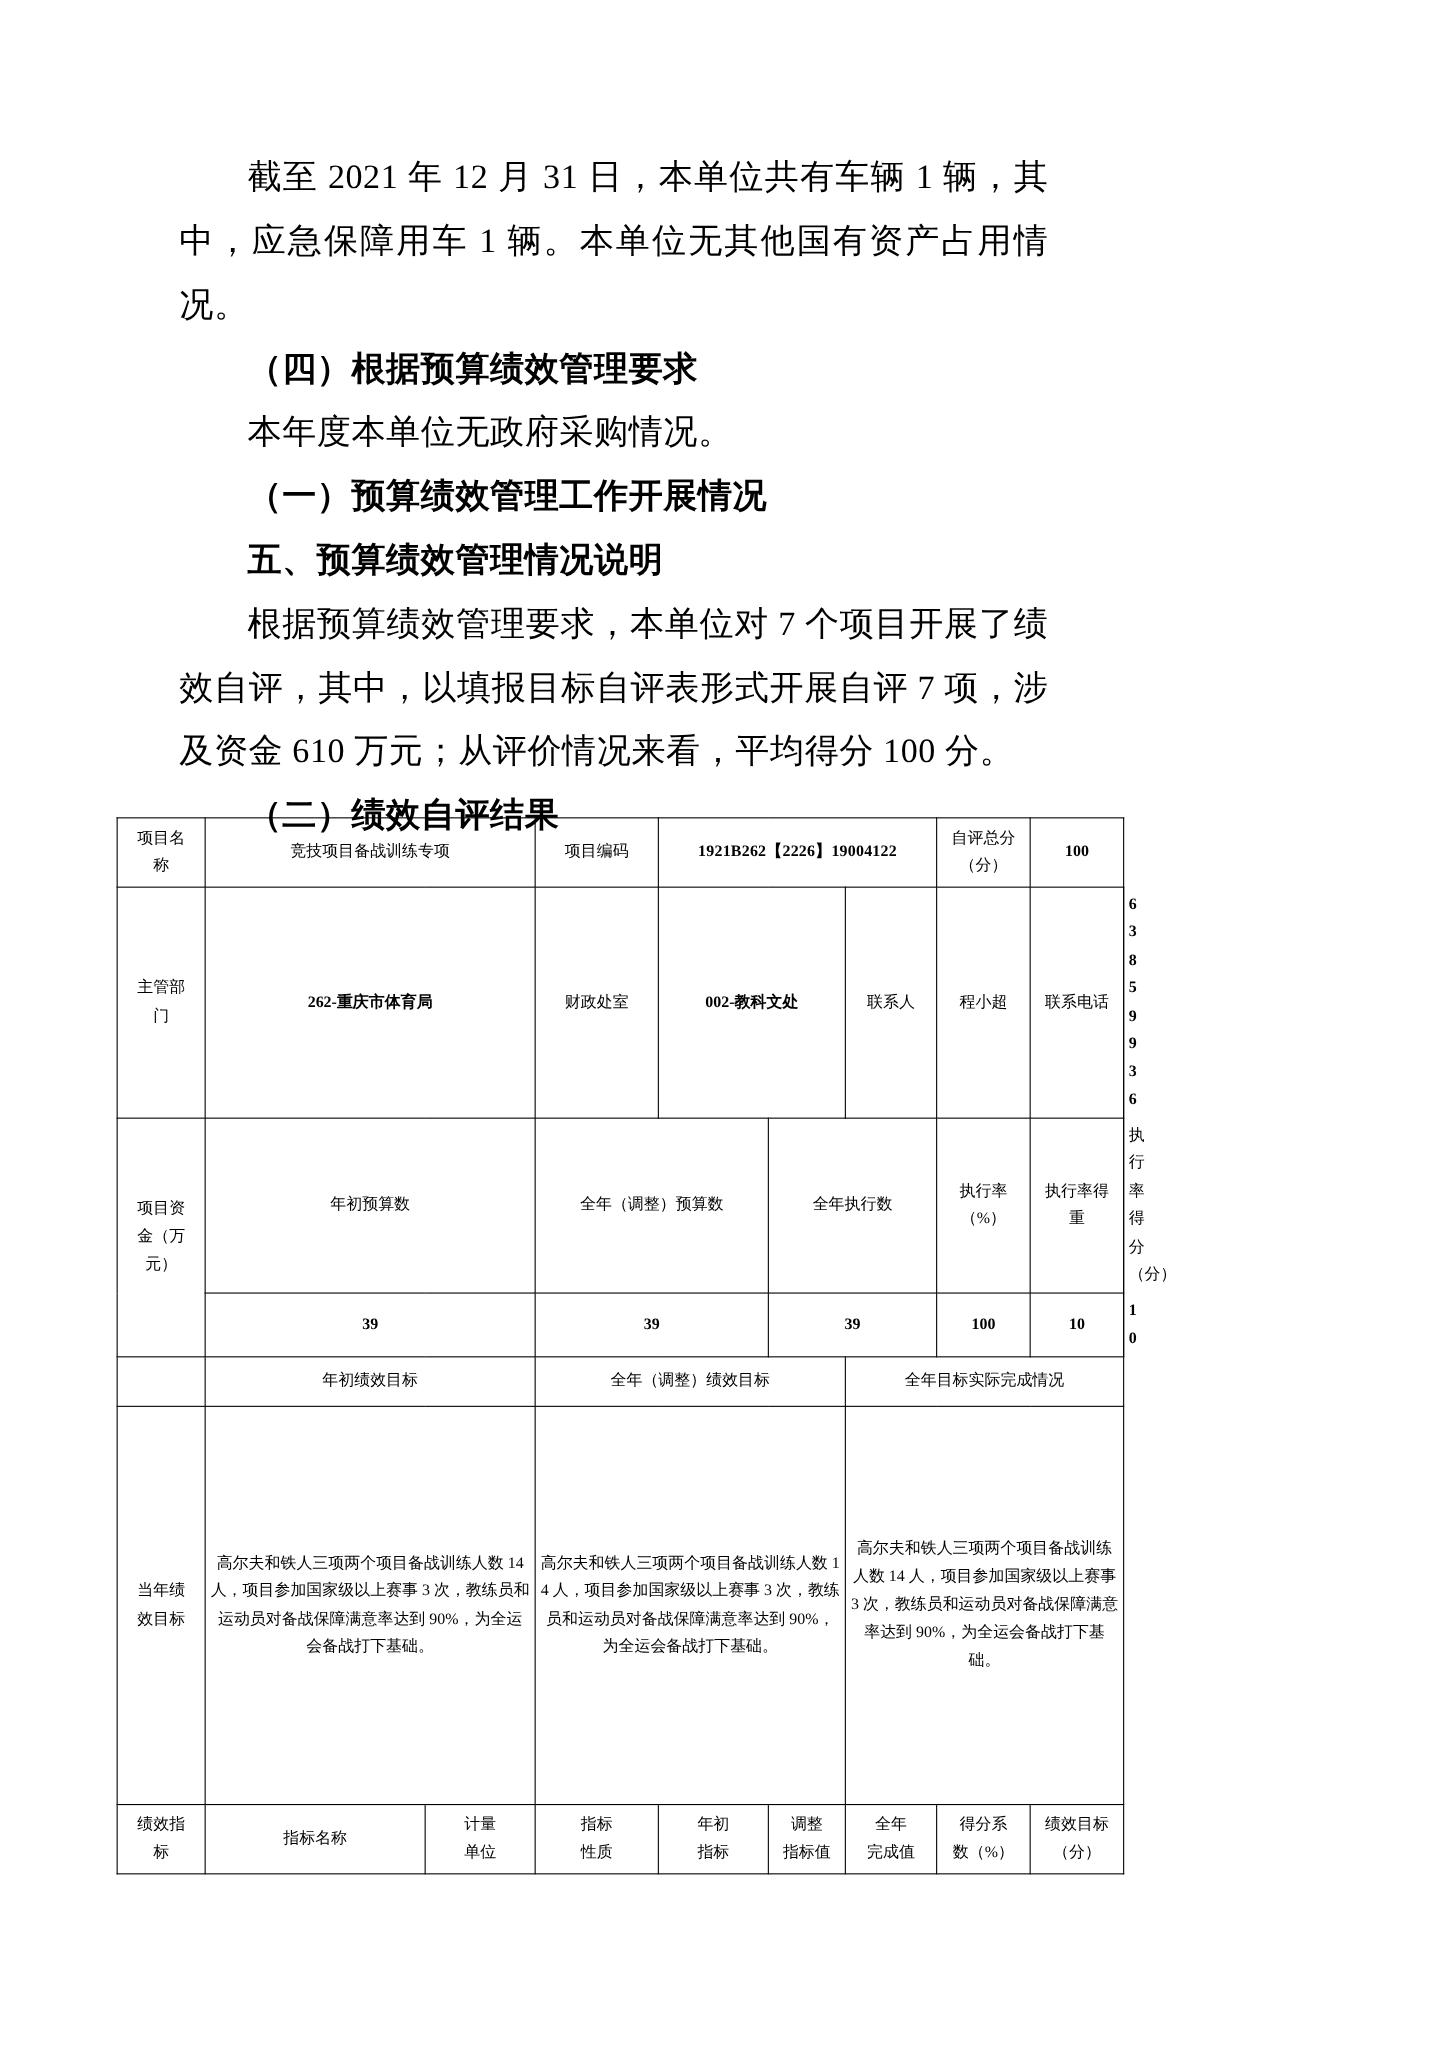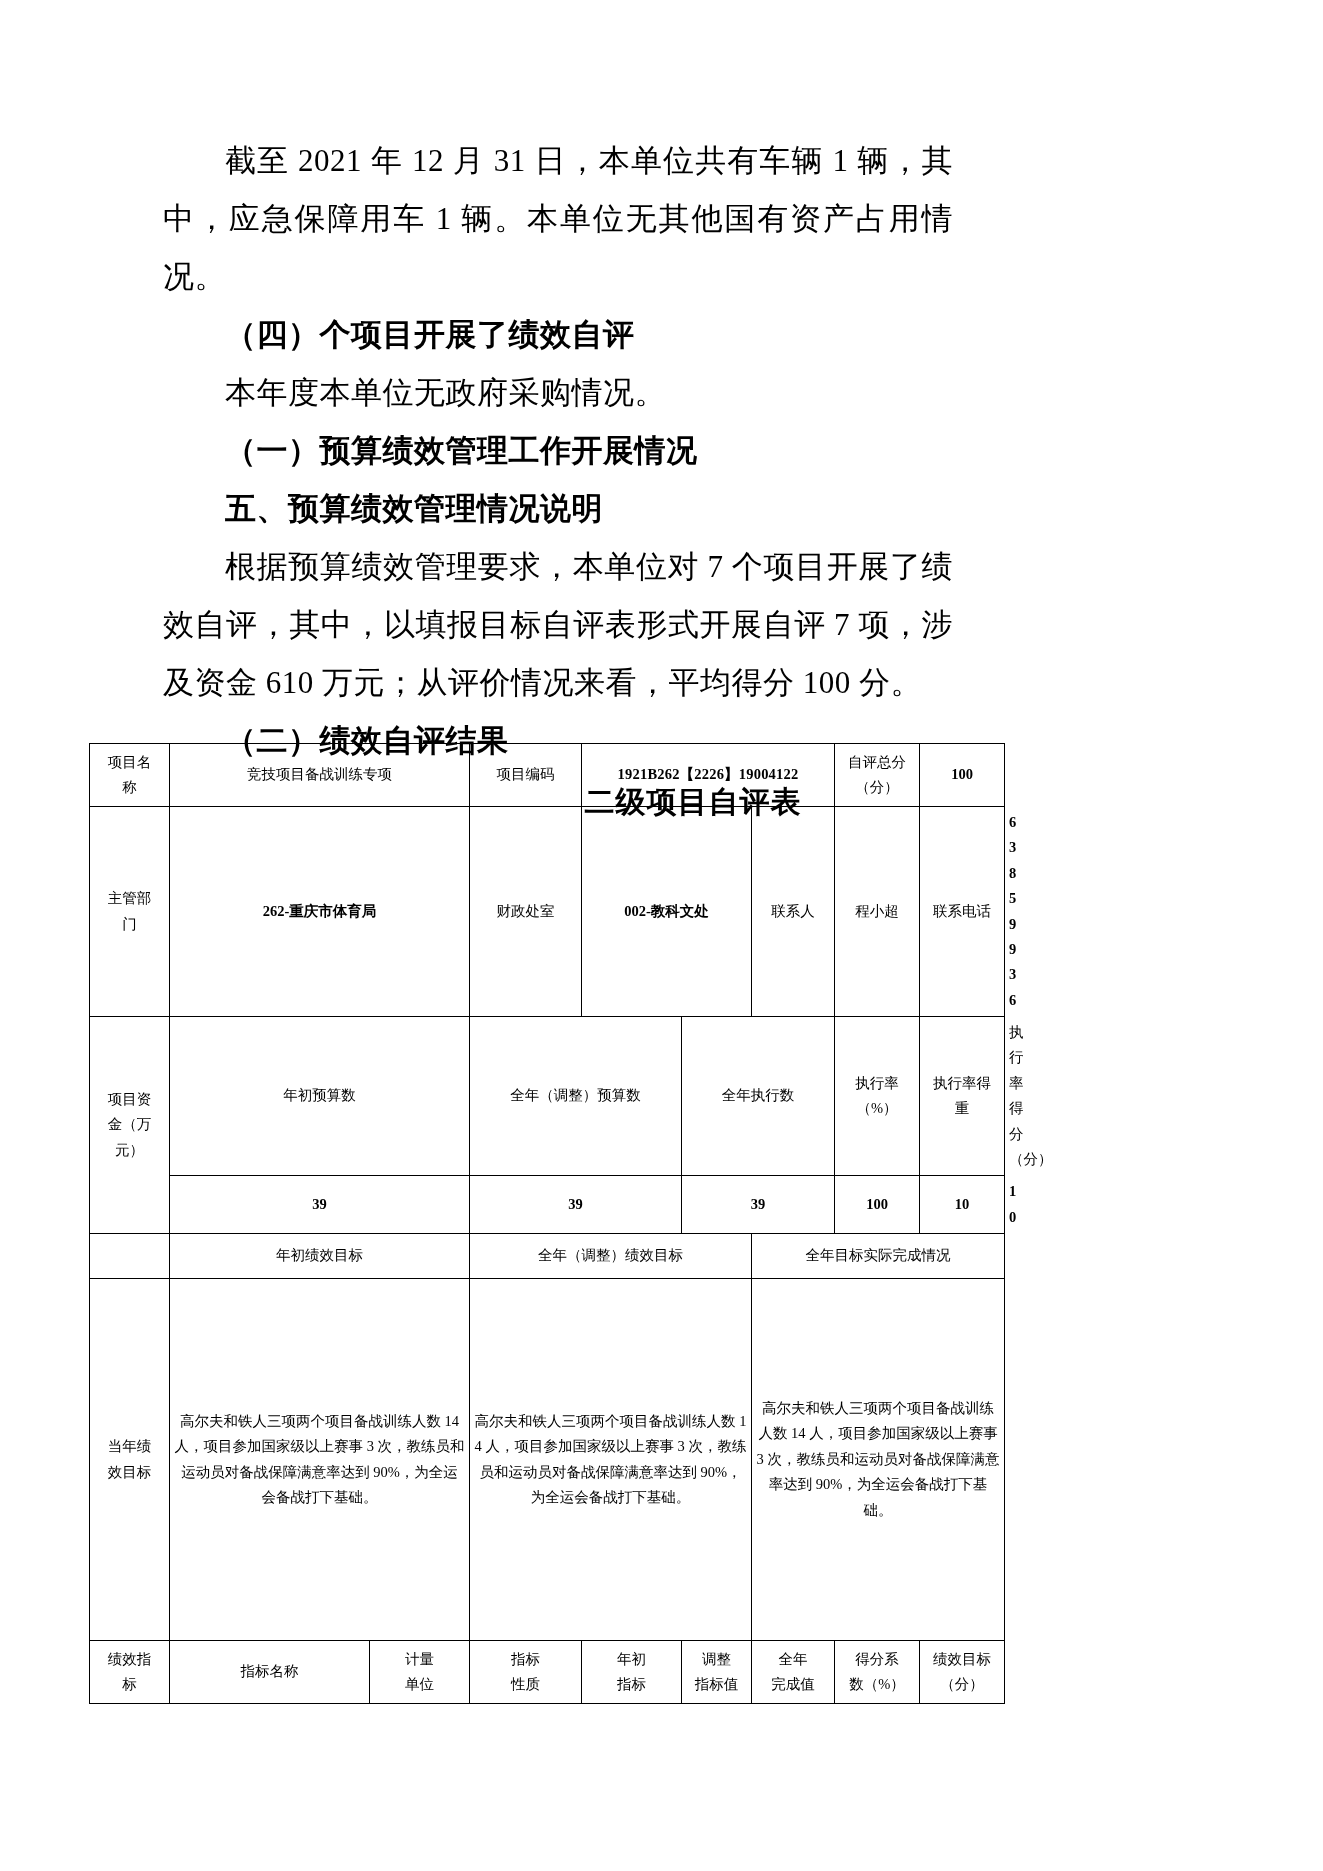--- a/index.html
+++ b/index.html
@@ -58,21 +58,21 @@
     font-weight: bold;
     text-align: center;
     margin: 6px 0 10px 0;
     padding-left: 60px;
     letter-spacing: 1px;
   }
 
   
   .eval-table-wrap {
     position: absolute;
-    left: 89px;
+    left: 106px;
     top: 743px;
     width: 1142px;
   }
   table.eval {
     border-collapse: collapse;
     table-layout: fixed;
     width: 915px;
     margin-left: 0;
     font-family: "Liberation Serif", "DejaVu Serif", serif;
   }
@@ -103,33 +103,32 @@
 </style>
 </head>
 <body>
 
 <div class="page">
 
   <div class="body-area">
 
     <p class="para">截至 2021 年 12 月 31 日，本单位共有车辆 1 辆，其中，应急保障用车 1 辆。本单位无其他国有资产占用情况。</p>
 
-    <p class="heading">（四）个项目开展了绩效自评</p>
+    <p class="heading">（四）根据预算绩效管理要求</p>
 
     <p class="para">本年度本单位无政府采购情况。</p>
 
     <p class="heading">（一）预算绩效管理工作开展情况</p>
 
     <p class="heading">五、预算绩效管理情况说明</p>
 
     <p class="para">根据预算绩效管理要求，本单位对 7 个项目开展了绩效自评，其中，以填报目标自评表形式开展自评 7 项，涉及资金 610 万元；从评价情况来看，平均得分 100 分。</p>
 
     <p class="heading">（二）绩效自评结果</p>
 
-    <div class="table-title">二级项目自评表</div>
   </div>
 
   <div class="eval-table-wrap">
     <table class="eval">
       <colgroup>
         <col style="width:80px">
         <col style="width:200px">
         <col style="width:100px">
         <col style="width:112px">
         <col style="width:100px">

